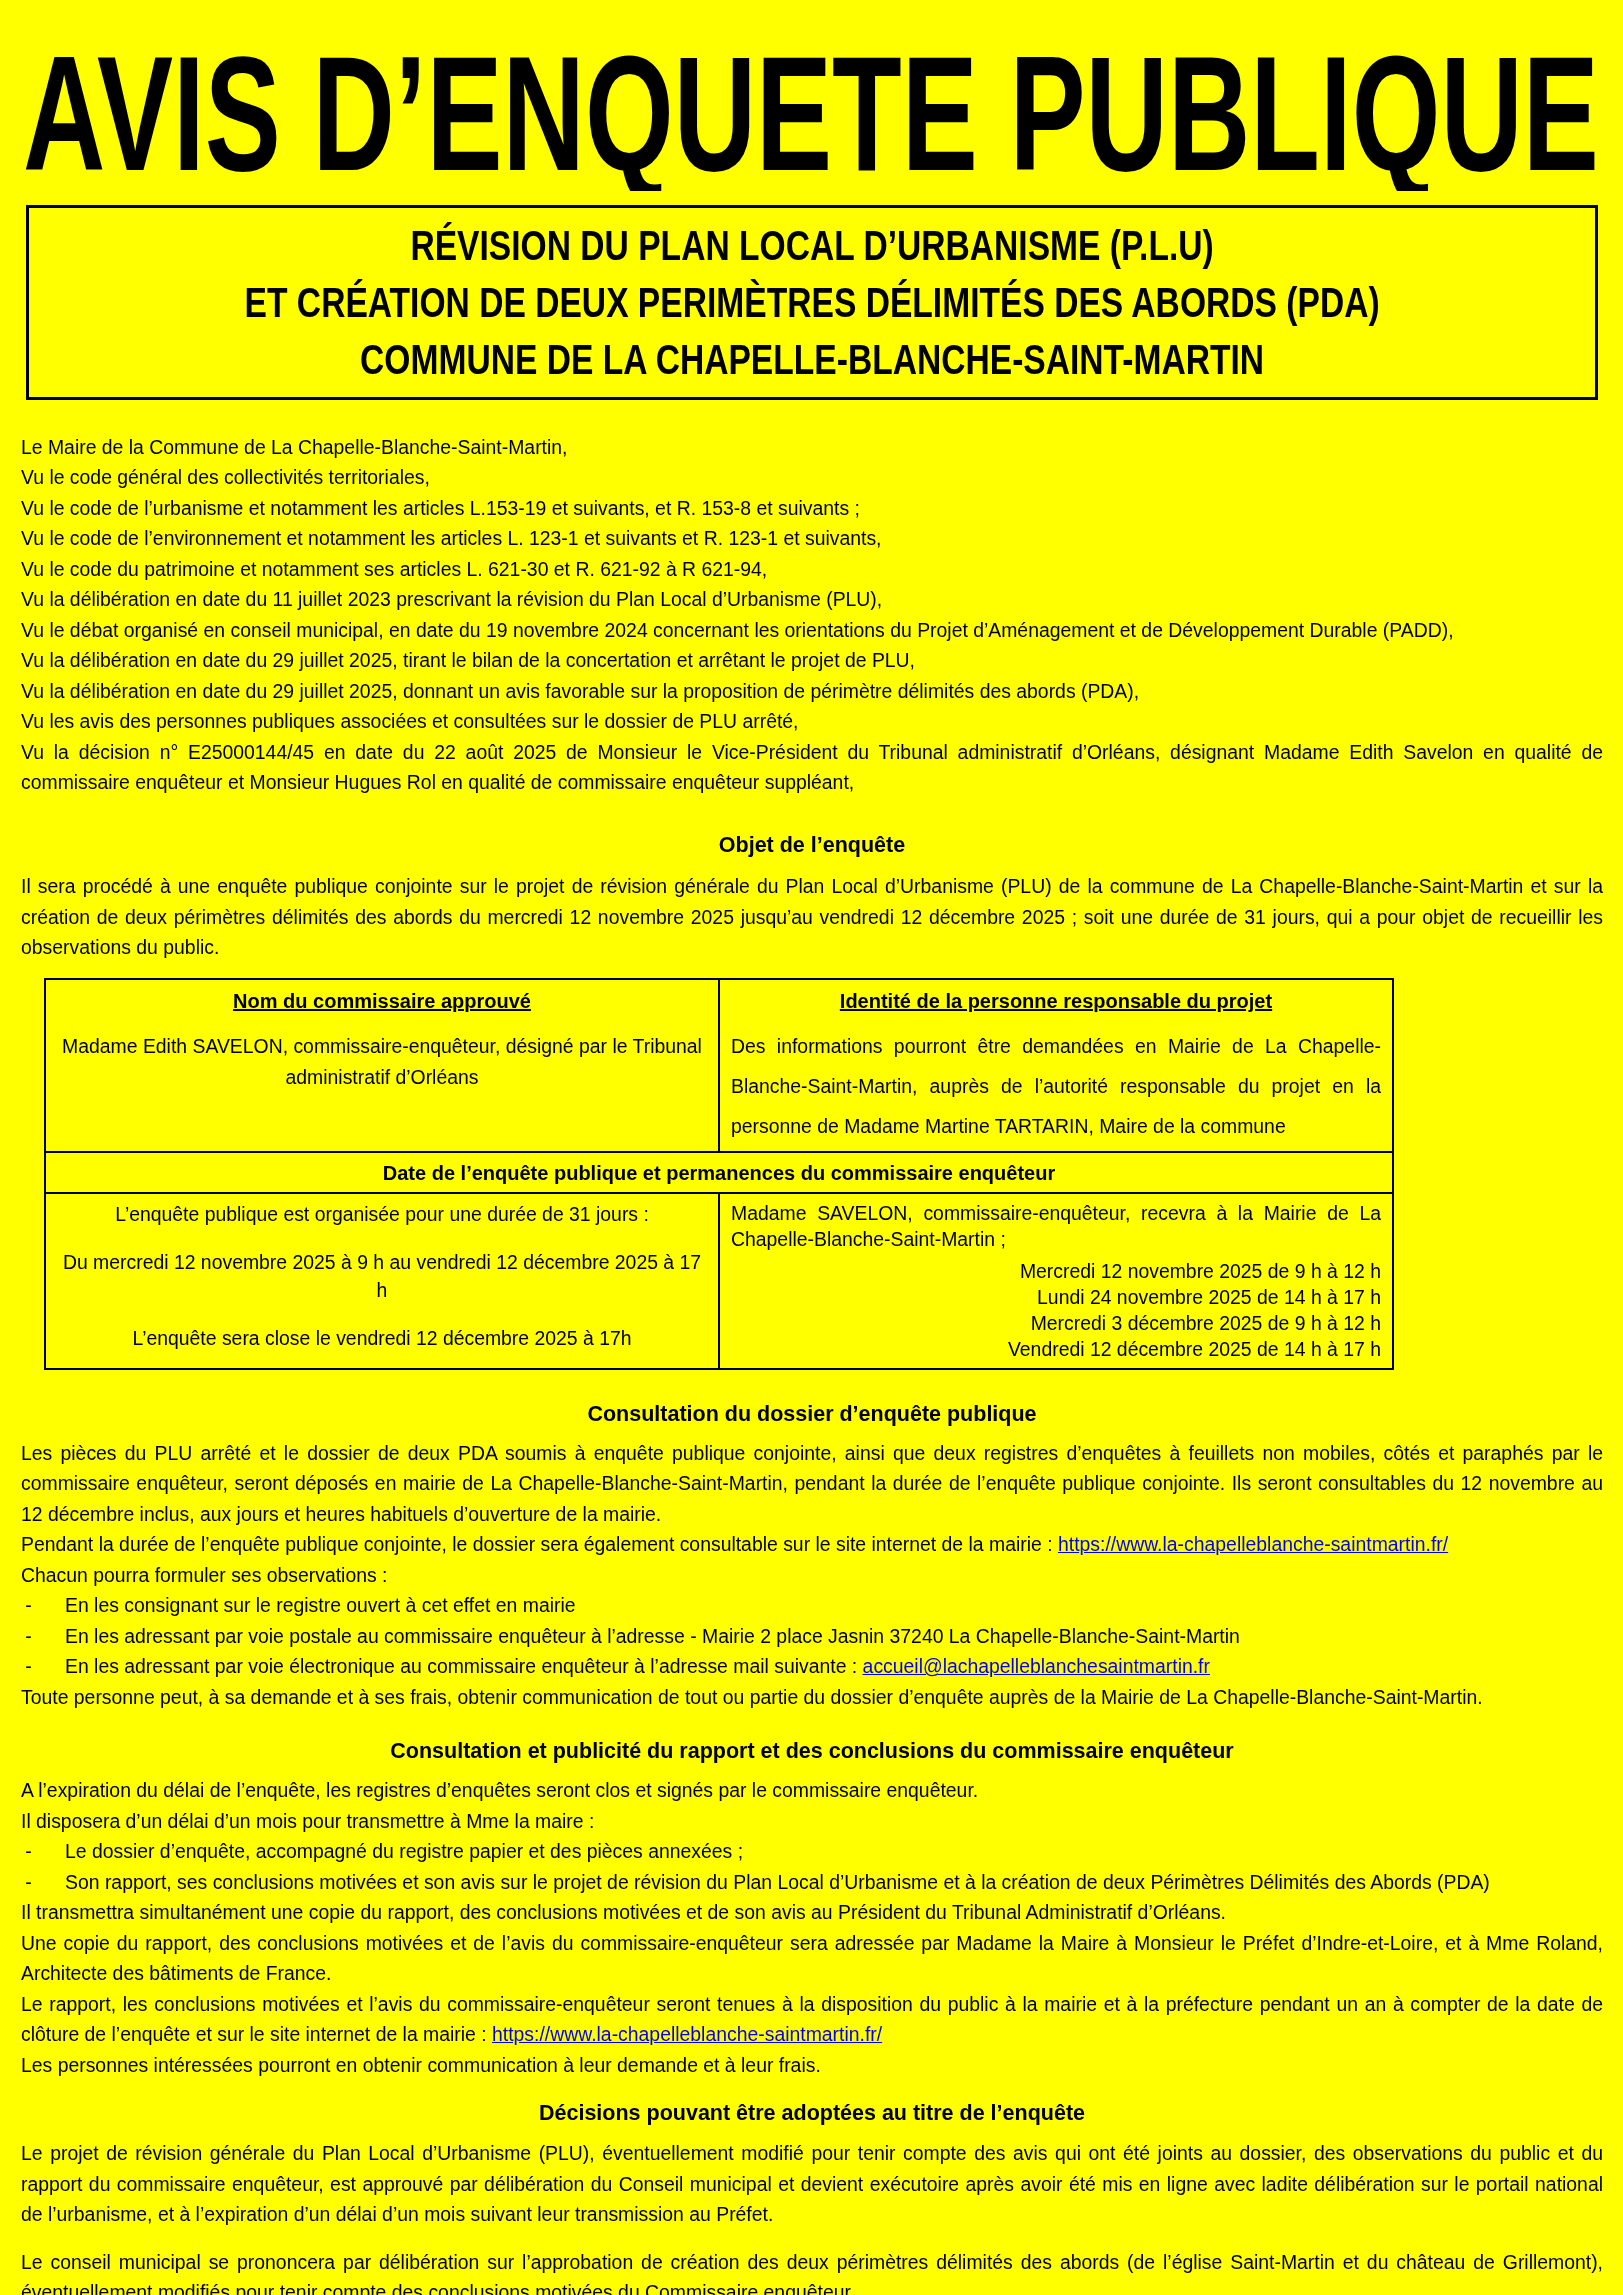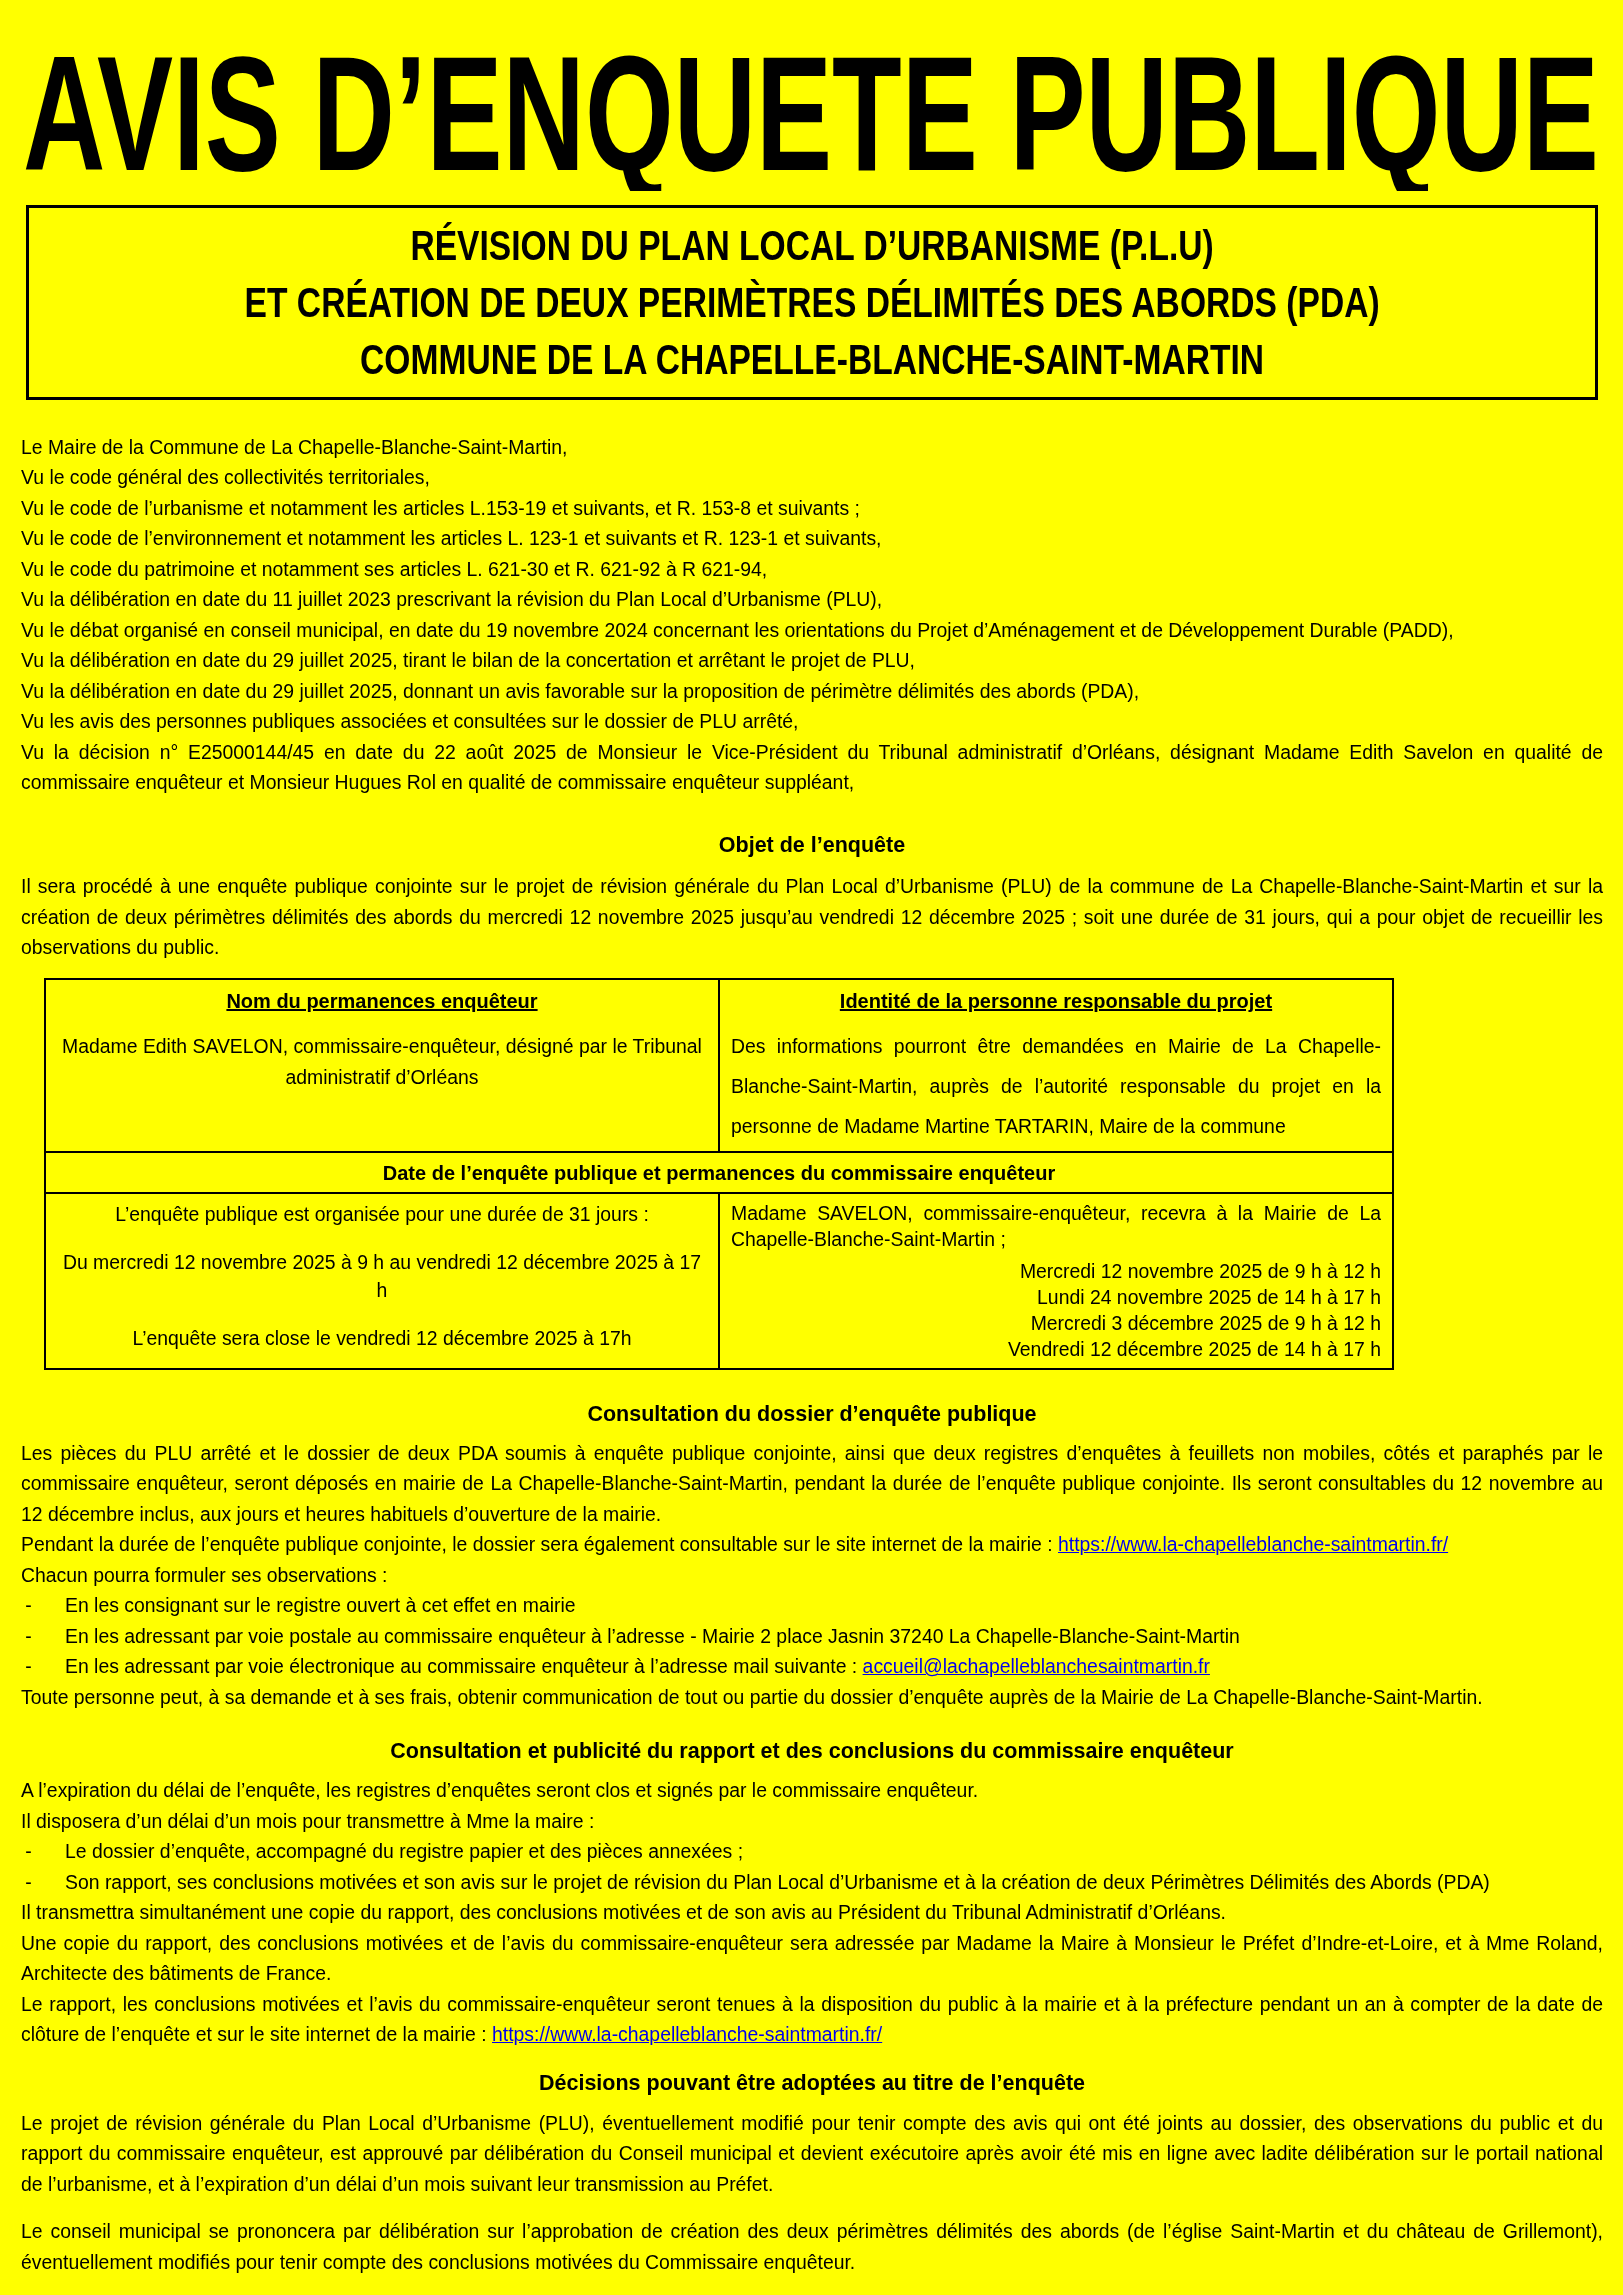--- a/index.html
+++ b/index.html
@@ -89,21 +89,21 @@
     <p class="line justify">Vu la décision n° E25000144/45 en date du 22 août 2025 de Monsieur le Vice-Président du Tribunal administratif d’Orléans, désignant Madame Edith Savelon en qualité de commissaire enquêteur et Monsieur Hugues Rol en qualité de commissaire enquêteur suppléant,</p>
   </div>
 
   <h2 class="h2 objet">Objet de l’enquête</h2>
   <p class="para justify">Il sera procédé à une enquête publique conjointe sur le projet de révision générale du Plan Local d’Urbanisme (PLU) de la commune de La Chapelle-Blanche-Saint-Martin et sur la création de deux périmètres délimités des abords du mercredi 12 novembre 2025 jusqu’au vendredi 12 décembre 2025 ; soit une durée de 31 jours, qui a pour objet de recueillir les observations du public.</p>
 
   <table class="enq">
     <tbody>
         <tr>
       <td class="r1">
-        <div class="cell-head"><span>Nom du permanences enquêteur</span></div>
+        <div class="cell-head"><span>Nom du commissaire approuvé</span></div>
         <div class="cell-body cb-center">Madame Edith SAVELON, commissaire-enquêteur, désigné par le Tribunal administratif d’Orléans</div>
       </td>
       <td class="r1">
         <div class="cell-head"><span>Identité de la personne responsable du projet</span></div>
         <div class="cell-body cb-justify">Des informations pourront être demandées en Mairie de La Chapelle-Blanche-Saint-Martin, auprès de l’autorité responsable du projet en la personne de Madame Martine TARTARIN, Maire de la commune</div>
       </td>
     </tr>
     <tr>
       <td class="row2" colspan="2">Date de l’enquête publique et permanences du commissaire enquêteur</td>
     </tr>
@@ -134,19 +134,20 @@
   <p class="para gap-dossier-p4">Toute personne peut, à sa demande et à ses frais, obtenir communication de tout ou partie du dossier d’enquête auprès de la Mairie de La Chapelle-Blanche-Saint-Martin.</p>
 
   <h2 class="h2 rapport">Consultation et publicité du rapport et des conclusions du commissaire enquêteur</h2>
   <p class="para">A l’expiration du délai de l’enquête, les registres d’enquêtes seront clos et signés par le commissaire enquêteur.</p>
   <p class="para">Il disposera d’un délai d’un mois pour transmettre à Mme la maire :</p>
   <div class="bullet"><span class="dash">-</span><span>Le dossier d’enquête, accompagné du registre papier et des pièces annexées ;</span></div>
   <div class="bullet"><span class="dash">-</span><span>Son rapport, ses conclusions motivées et son avis sur le projet de révision du Plan Local d’Urbanisme et à la création de deux Périmètres Délimités des Abords (PDA)</span></div>
   <p class="para">Il transmettra simultanément une copie du rapport, des conclusions motivées et de son avis au Président du Tribunal Administratif d’Orléans.</p>
   <p class="para justify">Une copie du rapport, des conclusions motivées et de l’avis du commissaire-enquêteur sera adressée par Madame la Maire à Monsieur le Préfet d’Indre-et-Loire, et à Mme Roland, Architecte des bâtiments de France.</p>
   <p class="para justify"><span>Le rapport, les conclusions motivées et l’avis du commissaire-enquêteur seront tenues à la disposition du public à la mairie et à la préfecture pendant un an à compter de la date de clôture de l’enquête et sur le site internet de la mairie : </span><a class="link">https://www.la-chapelleblanche-saintmartin.fr/</a></p>
+  <p class="para">Les personnes intéressées pourront en obtenir communication à leur demande et à leur frais.</p>
 
   <h2 class="h2 decisions">Décisions pouvant être adoptées au titre de l’enquête</h2>
   <p class="para justify">Le projet de révision générale du Plan Local d’Urbanisme (PLU), éventuellement modifié pour tenir compte des avis qui ont été joints au dossier, des observations du public et du rapport du commissaire enquêteur, est approuvé par délibération du Conseil municipal et devient exécutoire après avoir été mis en ligne avec ladite délibération sur le portail national de l’urbanisme, et à l’expiration d’un délai d’un mois suivant leur transmission au Préfet.</p>
   <p class="para justify decisions-p2">Le conseil municipal se prononcera par délibération sur l’approbation de création des deux périmètres délimités des abords (de l’église Saint-Martin et du château de Grillemont), éventuellement modifiés pour tenir compte des conclusions motivées du Commissaire enquêteur.</p>
 
 </div>
 
 
 </body></html>

